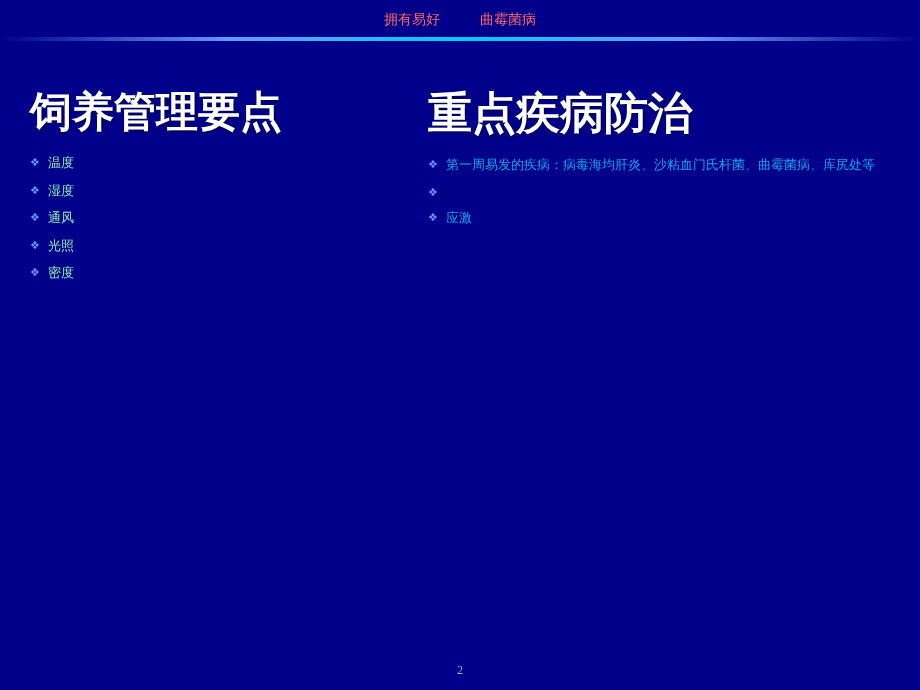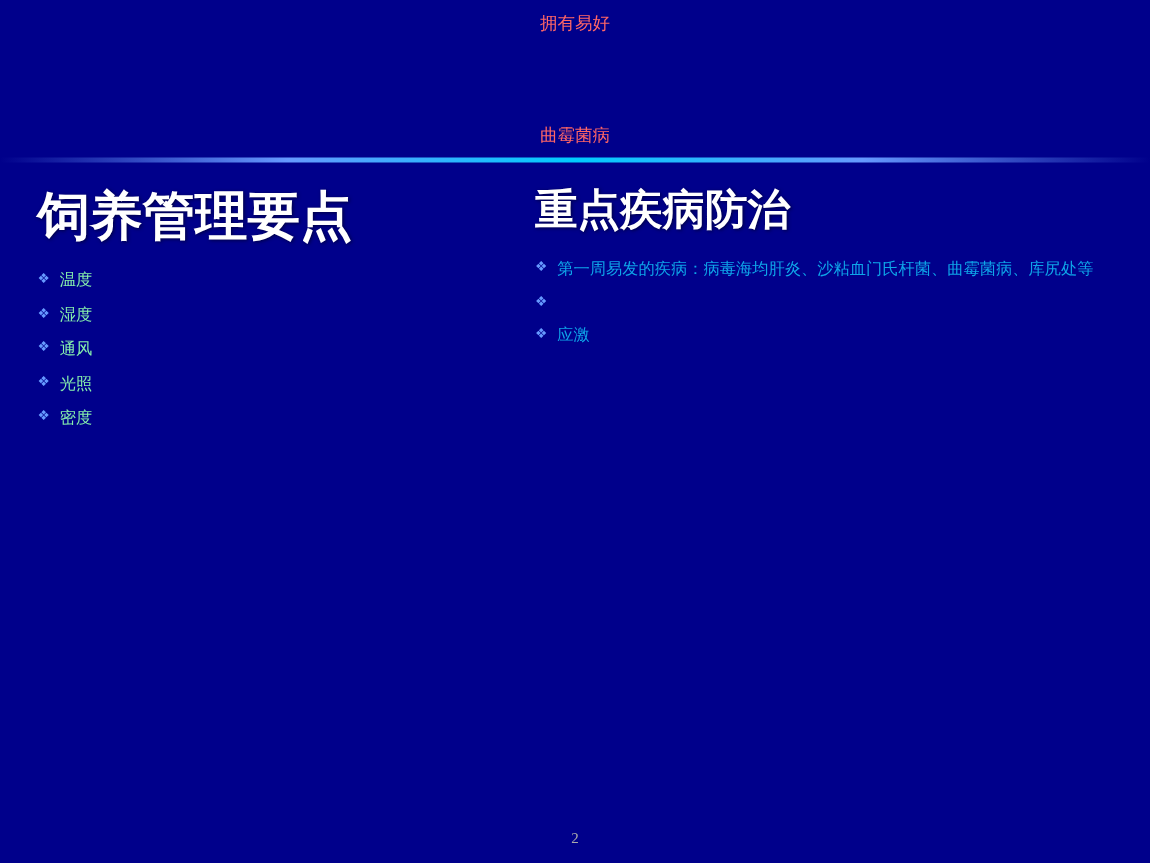--- a/index.html
+++ b/index.html
@@ -20,42 +20,42 @@
 
     .top-nav {
       width: 100%;
       text-align: center;
       padding: 10px 0 8px;
       position: relative;
     }
 
     .top-nav-links {
       display: inline-flex;
-      gap: 72px;
-      flex-direction: column;
+      gap: 40px;
     }
 
     .top-nav-link {
       color: #FF6666;
       font-size: 14px;
       text-decoration: none;
       cursor: pointer;
     }
 
     .divider-line {
       width: 100%;
       height: 4px;
       background: linear-gradient(to right, #00008B, #6699FF, #00CCFF, #6699FF, #00008B);
       margin-bottom: 0;
     }
 
     .main-content {
       display: flex;
       padding: 20px 30px;
       gap: 20px;
+      margin-top: 28px;
     }
 
     .left-section {
       width: 45%;
     }
 
     .right-section {
       width: 55%;
     }
 
@@ -63,21 +63,21 @@
       font-size: 42px;
       font-weight: bold;
       color: #FFFFFF;
       margin-bottom: 18px;
       line-height: 1.1;
       font-family: "SimHei", "黑体", sans-serif;
       text-shadow: 1px 1px 3px rgba(0,0,50,0.8);
     }
 
     .section-title-large.right-title {
-      font-size: 34px;
+      font-size: 44px;
     }
 
     .bullet-list {
       list-style: none;
       padding: 0;
     }
 
     .bullet-list li {
       display: flex;
       align-items: flex-start;

